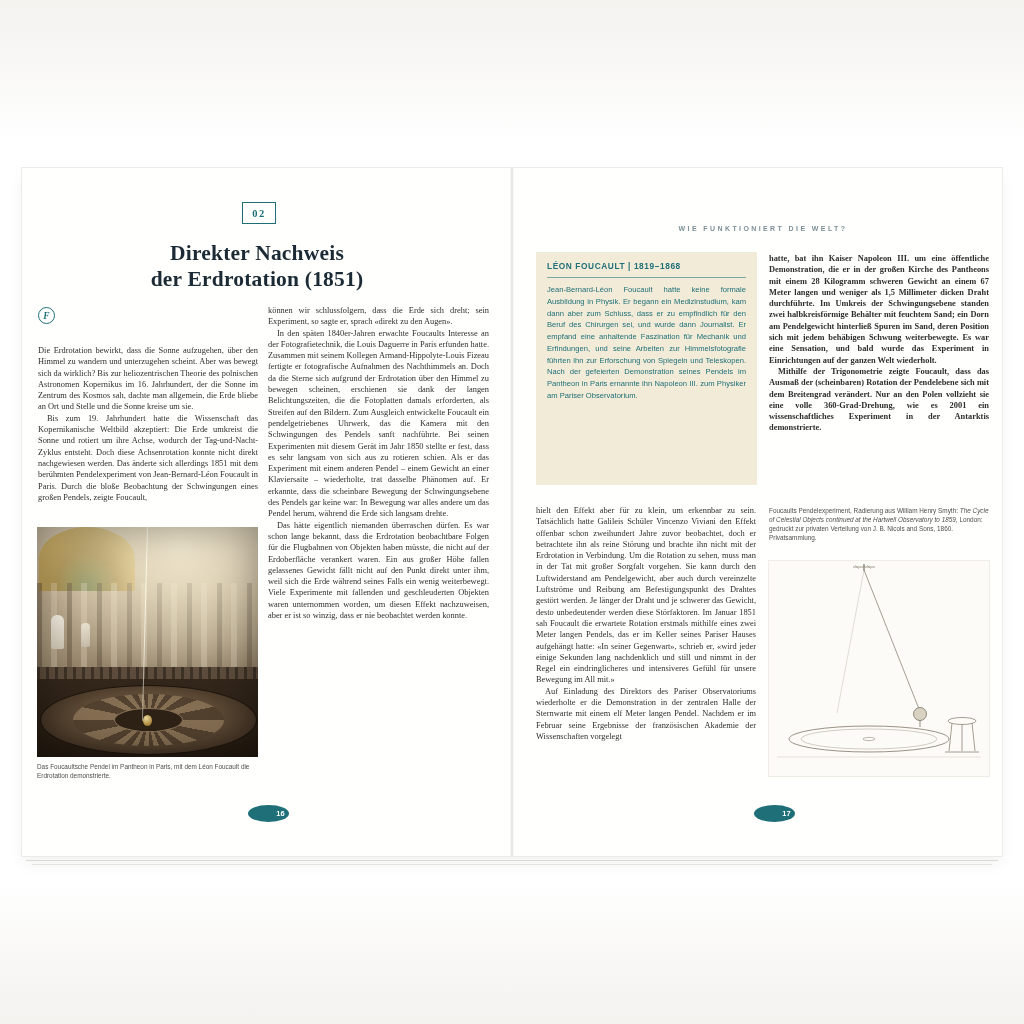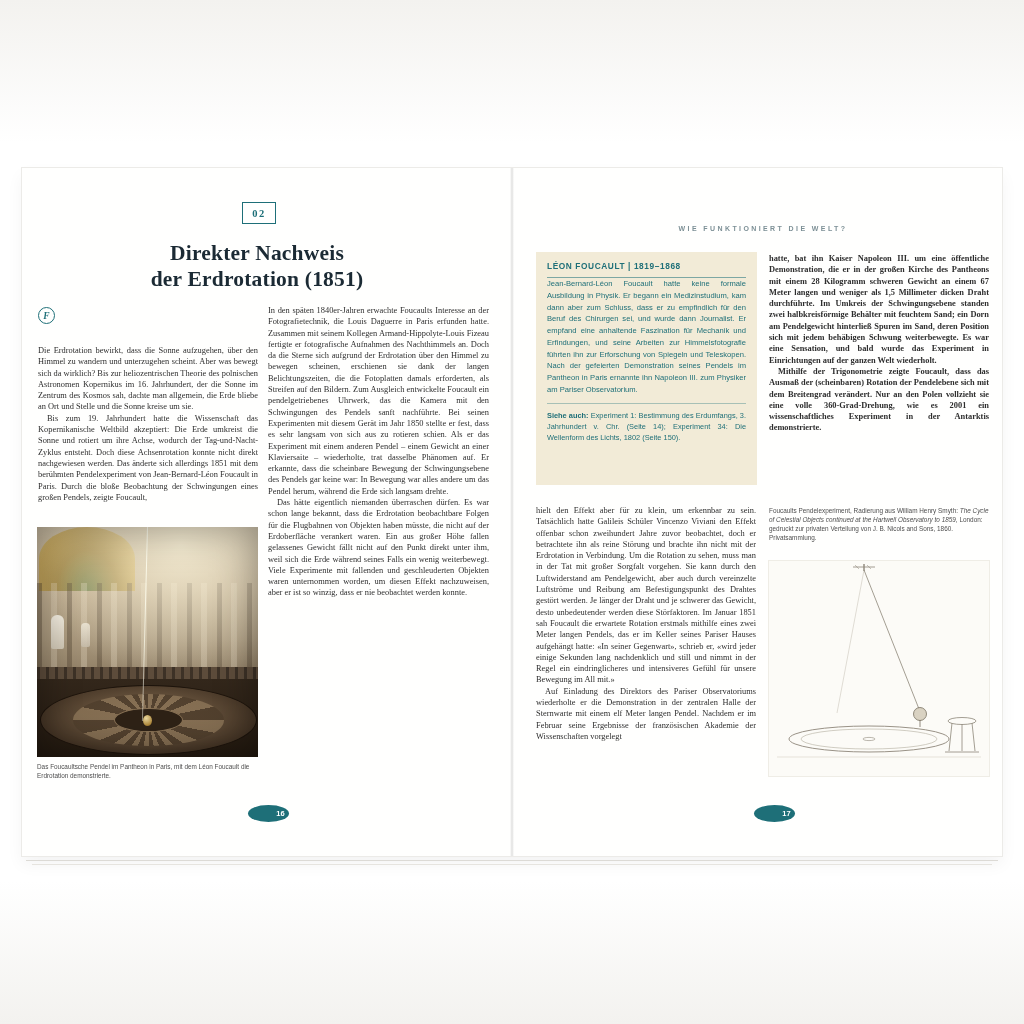--- a/index.html
+++ b/index.html
@@ -78,21 +78,21 @@
   #badge16{left:248px;top:805px;}
   #badge17{left:754px;top:805px;}
 
   
   .running-head{position:absolute;left:537px;top:225px;width:452px;text-align:center;
     font-family:"Liberation Sans",sans-serif;font-size:7px;font-weight:bold;
     letter-spacing:2.4px;color:#7d9096;}
   .infobox{position:absolute;left:536px;top:252px;width:221px;min-height:233px;background:#F2EBD7;
     padding:9px 11px 10px;box-sizing:border-box;font-family:"Liberation Sans",sans-serif;color:#1E6F78;}
   .ib-title{font-size:8.3px;font-weight:700;letter-spacing:0.6px;padding-bottom:6px;
-    border-bottom:1px solid rgba(30,111,120,0.55);}
+    border-bottom:1px solid rgba(30,111,120,0.55);margin-bottom:6px;}
   .ib-body{font-size:7.6px;line-height:1.55;text-align:justify;}
   .ib-see{margin-top:7px;padding-top:6px;border-top:1px solid rgba(30,111,120,0.35);
     font-size:7.4px;line-height:1.5;text-align:justify;}
   .ib-see b{font-weight:700;}
 
   .engraving{position:absolute;left:769px;top:561px;width:220px;height:215px;background:#fcfbf7;
     box-shadow:0 0 0 1px #efede6;}
 </style>
 </head>
 <body>
@@ -117,20 +117,21 @@
   <div class="question-row">
     <span class="q-icon">F</span>
   </div>
 
   <div class="col" id="lcol1">
     <p>Die Erdrotation bewirkt, dass die Sonne aufzugehen, über den Himmel zu wandern und unterzugehen scheint. Aber was bewegt sich da wirklich? Bis zur heliozentrischen Theorie des polnischen Astronomen Kopernikus im 16. Jahrhundert, der die Sonne im Zentrum des Kosmos sah, dachte man allgemein, die Erde bliebe an Ort und Stelle und die Sonne kreise um sie.</p>
     <p>Bis zum 19. Jahrhundert hatte die Wissenschaft das Kopernikanische Weltbild akzeptiert: Die Erde umkreist die Sonne und rotiert um ihre Achse, wodurch der Tag-und-Nacht-Zyklus entsteht. Doch diese Achsenrotation konnte nicht direkt nachgewiesen werden. Das änderte sich allerdings 1851 mit dem berühmten Pendelexperiment von Jean-Bernard-Léon Foucault in Paris. Durch die bloße Beobachtung der Schwingungen eines großen Pendels, zeigte Foucault,</p>
   </div>
 
   <div class="col" id="lcol2">
+    <p>können wir schlussfolgern, dass die Erde sich dreht; sein Experiment, so sagte er, sprach «direkt zu den Augen».</p>
     <p>In den späten 1840er-Jahren erwachte Foucaults Interesse an der Fotografietechnik, die Louis Daguerre in Paris erfunden hatte. Zusammen mit seinem Kollegen Armand-Hippolyte-Louis Fizeau fertigte er fotografische Aufnahmen des Nachthimmels an. Doch da die Sterne sich aufgrund der Erdrotation über den Himmel zu bewegen scheinen, erschienen sie dank der langen Belichtungszeiten, die die Fotoplatten damals erforderten, als Streifen auf den Bildern. Zum Ausgleich entwickelte Foucault ein pendelgetriebenes Uhrwerk, das die Kamera mit den Schwingungen des Pendels sanft nachführte. Bei seinen Experimenten mit diesem Gerät im Jahr 1850 stellte er fest, dass es sehr langsam von sich aus zu rotieren schien. Als er das Experiment mit einem anderen Pendel – einem Gewicht an einer Klaviersaite – wiederholte, trat dasselbe Phänomen auf. Er erkannte, dass die scheinbare Bewegung der Schwingungsebene des Pendels gar keine war: In Bewegung war alles andere um das Pendel herum, während die Erde sich langsam drehte.</p>
     <p>Das hätte eigentlich niemanden überraschen dürfen. Es war schon lange bekannt, dass die Erdrotation beobachtbare Folgen für die Flugbahnen von Objekten haben müsste, die nicht auf der Erdoberfläche verankert waren. Ein aus großer Höhe fallen gelassenes Gewicht fällt nicht auf den Punkt direkt unter ihm, weil sich die Erde während seines Falls ein wenig weiterbewegt. Viele Experimente mit fallenden und geschleuderten Objekten waren unternommen worden, um diesen Effekt nachzuweisen, aber er ist so winzig, dass er nie beobachtet werden konnte.</p>
   </div>
 
   <div class="photo">
     <div class="ph ph-upper"></div>
     <div class="ph ph-dome"></div>
     <div class="ph ph-columns"></div>
     <div class="ph ph-statue"></div>
     <div class="ph ph-statue2"></div>
@@ -148,23 +149,20 @@
 
   <div class="small-caption" id="photo-caption">Das Foucaultsche Pendel im Pantheon in Paris, mit dem Léon Foucault die Erdrotation demonstrierte.</div>
 
   <div class="page-badge" id="badge16">16</div>
 
   <div class="running-head">WIE FUNKTIONIERT DIE WELT?</div>
 
   <div class="infobox">
     <div class="ib-title">LÉON FOUCAULT | 1819–1868</div>
     <div class="ib-body">Jean-Bernard-Léon Foucault hatte keine formale Ausbildung in Physik. Er begann ein Medizinstudium, kam dann aber zum Schluss, dass er zu empfindlich für den Beruf des Chirurgen sei, und wurde dann Journalist. Er empfand eine anhaltende Faszination für Mechanik und Erfindungen, und seine Arbeiten zur Himmelsfotografie führten ihn zur Erforschung von Spiegeln und Teleskopen. Nach der gefeierten Demonstration seines Pendels im Pantheon in Paris ernannte ihn Napoleon III. zum Physiker am Pariser Observatorium.</div>
-    <div class="ib-see">
-      <b>Siehe auch:</b><span> Experiment 1: Bestimmung des Erdumfangs, 3. Jahrhundert v. Chr. (Seite 14); Experiment 34: Die Wellenform des Lichts, 1802 (Seite 150).</span>
-    </div>
   </div>
 
   <div class="col" id="rcol1">
     <p>hielt den Effekt aber für zu klein, um erkennbar zu sein. Tatsächlich hatte Galileis Schüler Vincenzo Viviani den Effekt offenbar schon zweihundert Jahre zuvor beobachtet, doch er betrachtete ihn als reine Störung und brachte ihn nicht mit der Erdrotation in Verbindung. Um die Rotation zu sehen, muss man in der Tat mit großer Sorgfalt vorgehen. Sie kann durch den Luftwiderstand am Pendelgewicht, aber auch durch vereinzelte Luftströme und Reibung am Befestigungspunkt des Drahtes gestört werden. Je länger der Draht und je schwerer das Gewicht, desto unbedeutender werden diese Störfaktoren. Im Januar 1851 sah Foucault die erwartete Rotation erstmals mithilfe eines zwei Meter langen Pendels, das er im Keller seines Pariser Hauses aufgehängt hatte: «In seiner Gegenwart», schrieb er, «wird jeder einige Sekunden lang nachdenklich und still und nimmt in der Regel ein eindringlicheres und intensiveres Gefühl für unsere Bewegung im All mit.»</p>
     <p>Auf Einladung des Direktors des Pariser Observatoriums wiederholte er die Demonstration in der zentralen Halle der Sternwarte mit einem elf Meter langen Pendel. Nachdem er im Februar seine Ergebnisse der französischen Akademie der Wissenschaften vorgelegt</p>
   </div>
 
   <div class="col" id="rcol2">
     <p>hatte, bat ihn Kaiser Napoleon III. um eine öffentliche Demonstration, die er in der großen Kirche des Pantheons mit einem 28 Kilogramm schweren Gewicht an einem 67 Meter langen und weniger als 1,5 Millimeter dicken Draht durchführte. Im Umkreis der Schwingungsebene standen zwei halbkreisförmige Behälter mit feuchtem Sand; ein Dorn am Pendelgewicht hinterließ Spuren im Sand, deren Position sich mit jedem behäbigen Schwung weiterbewegte. Es war eine Sensation, und bald wurde das Experiment in Einrichtungen auf der ganzen Welt wiederholt.</p>
     <p>Mithilfe der Trigonometrie zeigte Foucault, dass das Ausmaß der (scheinbaren) Rotation der Pendelebene sich mit dem Breitengrad verändert. Nur an den Polen vollzieht sie eine volle 360-Grad-Drehung, wie es 2001 ein wissenschaftliches Experiment in der Antarktis demonstrierte.</p>

